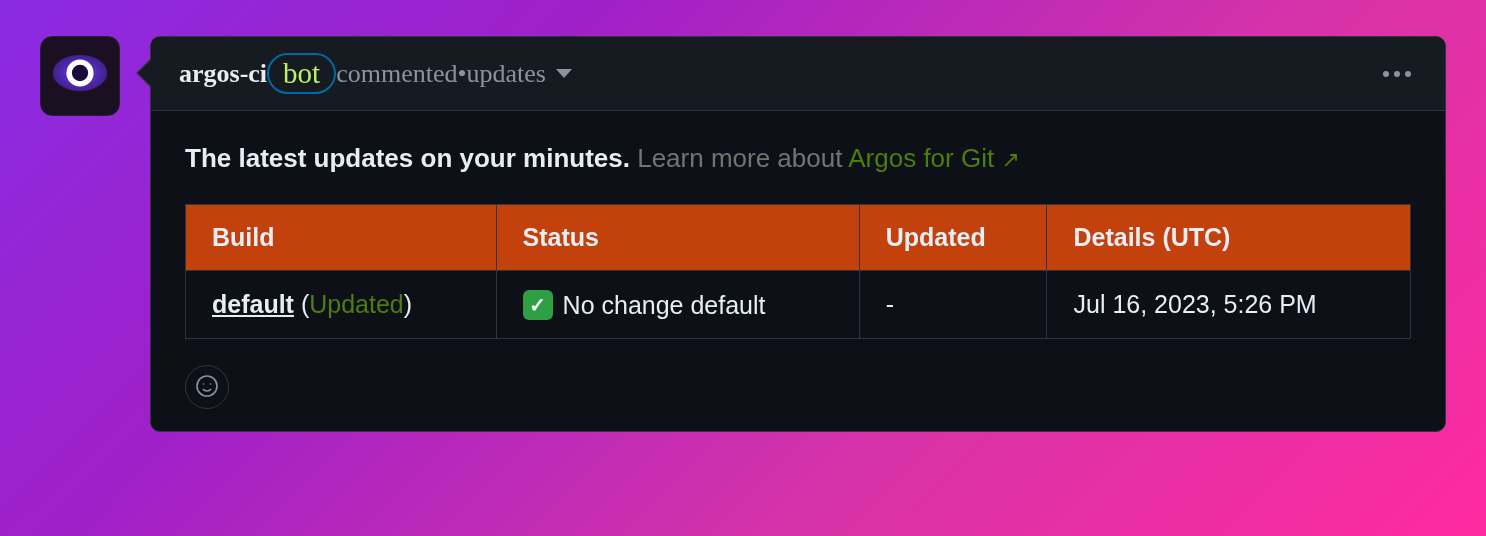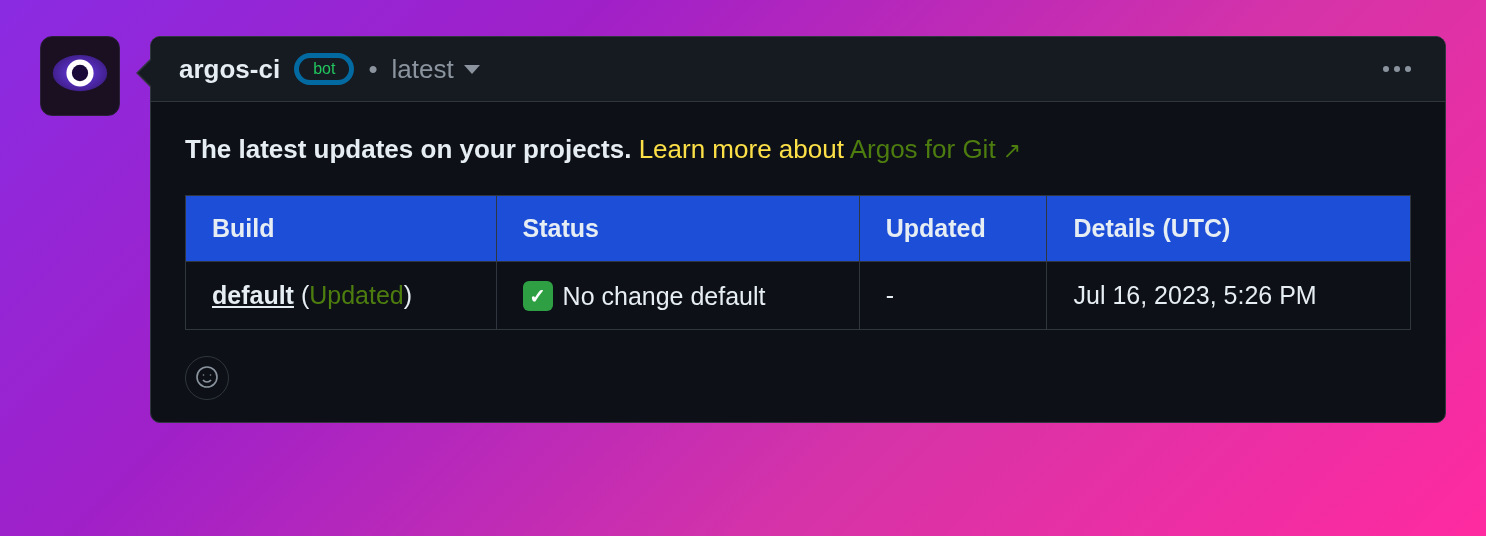--- a/index.html
+++ b/index.html
@@ -57,57 +57,57 @@
     padding: 16px 28px;
     background: #161b22;
     border-bottom: 1px solid #30363d;
     border-top-left-radius: 10px;
     border-top-right-radius: 10px;
     color: #8b949e;
     font-size: 26px;
   }
   .author { font-weight: 700; color: #e6edf3; }
   .bot-badge {
-    border: 5px solid #0369a1;
+    border: 2px solid #0369a1;
     border-radius: 40px;
     padding: 2px 14px;
-    font-size: 16px;
-    color: #22c55e;
-  }
-  .header-left { display: flex; align-items: center; gap: 14px; flex: 1; }
+    font-size: 29px;
+    color: #bef264;
+  }
+  .header-left { display: flex; align-items: center; flex: 1; font-family: Liberation Serif, serif; }
   .middot { color: #8b949e; }
   .edited { display: inline-flex; align-items: center; gap: 10px; cursor: pointer; }
   .kebab { color: #8b949e; display: flex; gap: 5px; cursor: pointer; padding: 6px; }
   .kebab span { width: 6px; height: 6px; border-radius: 50%; background: #8b949e; }
   .caret-down {
     width: 0; height: 0;
     border-left: 8px solid transparent;
     border-right: 8px solid transparent;
     border-top: 9px solid #8b949e;
   }
   .comment-body { padding: 28px 34px 22px; }
   .lead { font-size: 26px; line-height: 1.5; margin-bottom: 26px; }
   .lead strong { font-weight: 700; color: #e6edf3; }
-  .lead .normal { font-weight: 400; color: #fde047; }
+  .lead .normal { font-weight: 400; color: #737373; }
   .link { color: #4d7c0f; text-decoration: none; cursor: pointer; }
   .ext-arrow { font-size: 22px; }
   table {
     width: 100%;
     border-collapse: collapse;
     border: 1px solid #30363d;
     font-size: 25px;
     margin-bottom: 26px;
   }
   th, td {
     border: 1px solid #30363d;
     padding: 18px 26px;
     text-align: left;
     color: #e6edf3;
   }
-  th { font-weight: 700; background: #1d4ed8; }
+  th { font-weight: 700; background: #c2410c; }
   .build-name { font-weight: 700; text-decoration: underline; }
   .paren { font-weight: 400; }
   .status-cell { display: inline-flex; align-items: center; gap: 10px; }
   .emoji-check {
     display: inline-flex; align-items: center; justify-content: center;
     width: 30px; height: 30px; border-radius: 6px;
     background: #2ea043; color: #fff; font-weight: 900; font-size: 20px;
   }
   .reaction-btn {
     width: 44px; height: 44px;
@@ -138,37 +138,38 @@
       </svg>
     </span>
   </div>
 
   <div class="comment-box">
 
     <div class="comment-header">
       <div class="header-left">
         <a class="author">argos-ci</a>
         <span class="bot-badge">bot</span>
+        <span>commented</span>
         <span class="middot">•</span>
         <span class="edited">
-          <span>latest</span>
+          <span>updates</span>
           <span class="caret-down"></span>
         </span>
       </div>
       <div class="kebab">
         <span></span>
         <span></span>
         <span></span>
       </div>
     </div>
 
     <div class="comment-body">
 
       <p class="lead">
-        <strong>The latest updates on your projects.</strong><span class="normal"> Learn more about </span><a class="link"><span>Argos for Git</span> <span class="ext-arrow">↗</span></a>
+        <strong>The latest updates on your minutes.</strong><span class="normal"> Learn more about </span><a class="link"><span>Argos for Git</span> <span class="ext-arrow">↗</span></a>
       </p>
 
       <table>
         <thead>
           <tr>
             <th>Build</th>
             <th>Status</th>
             <th>Updated</th>
             <th>Details (UTC)</th>
           </tr>

